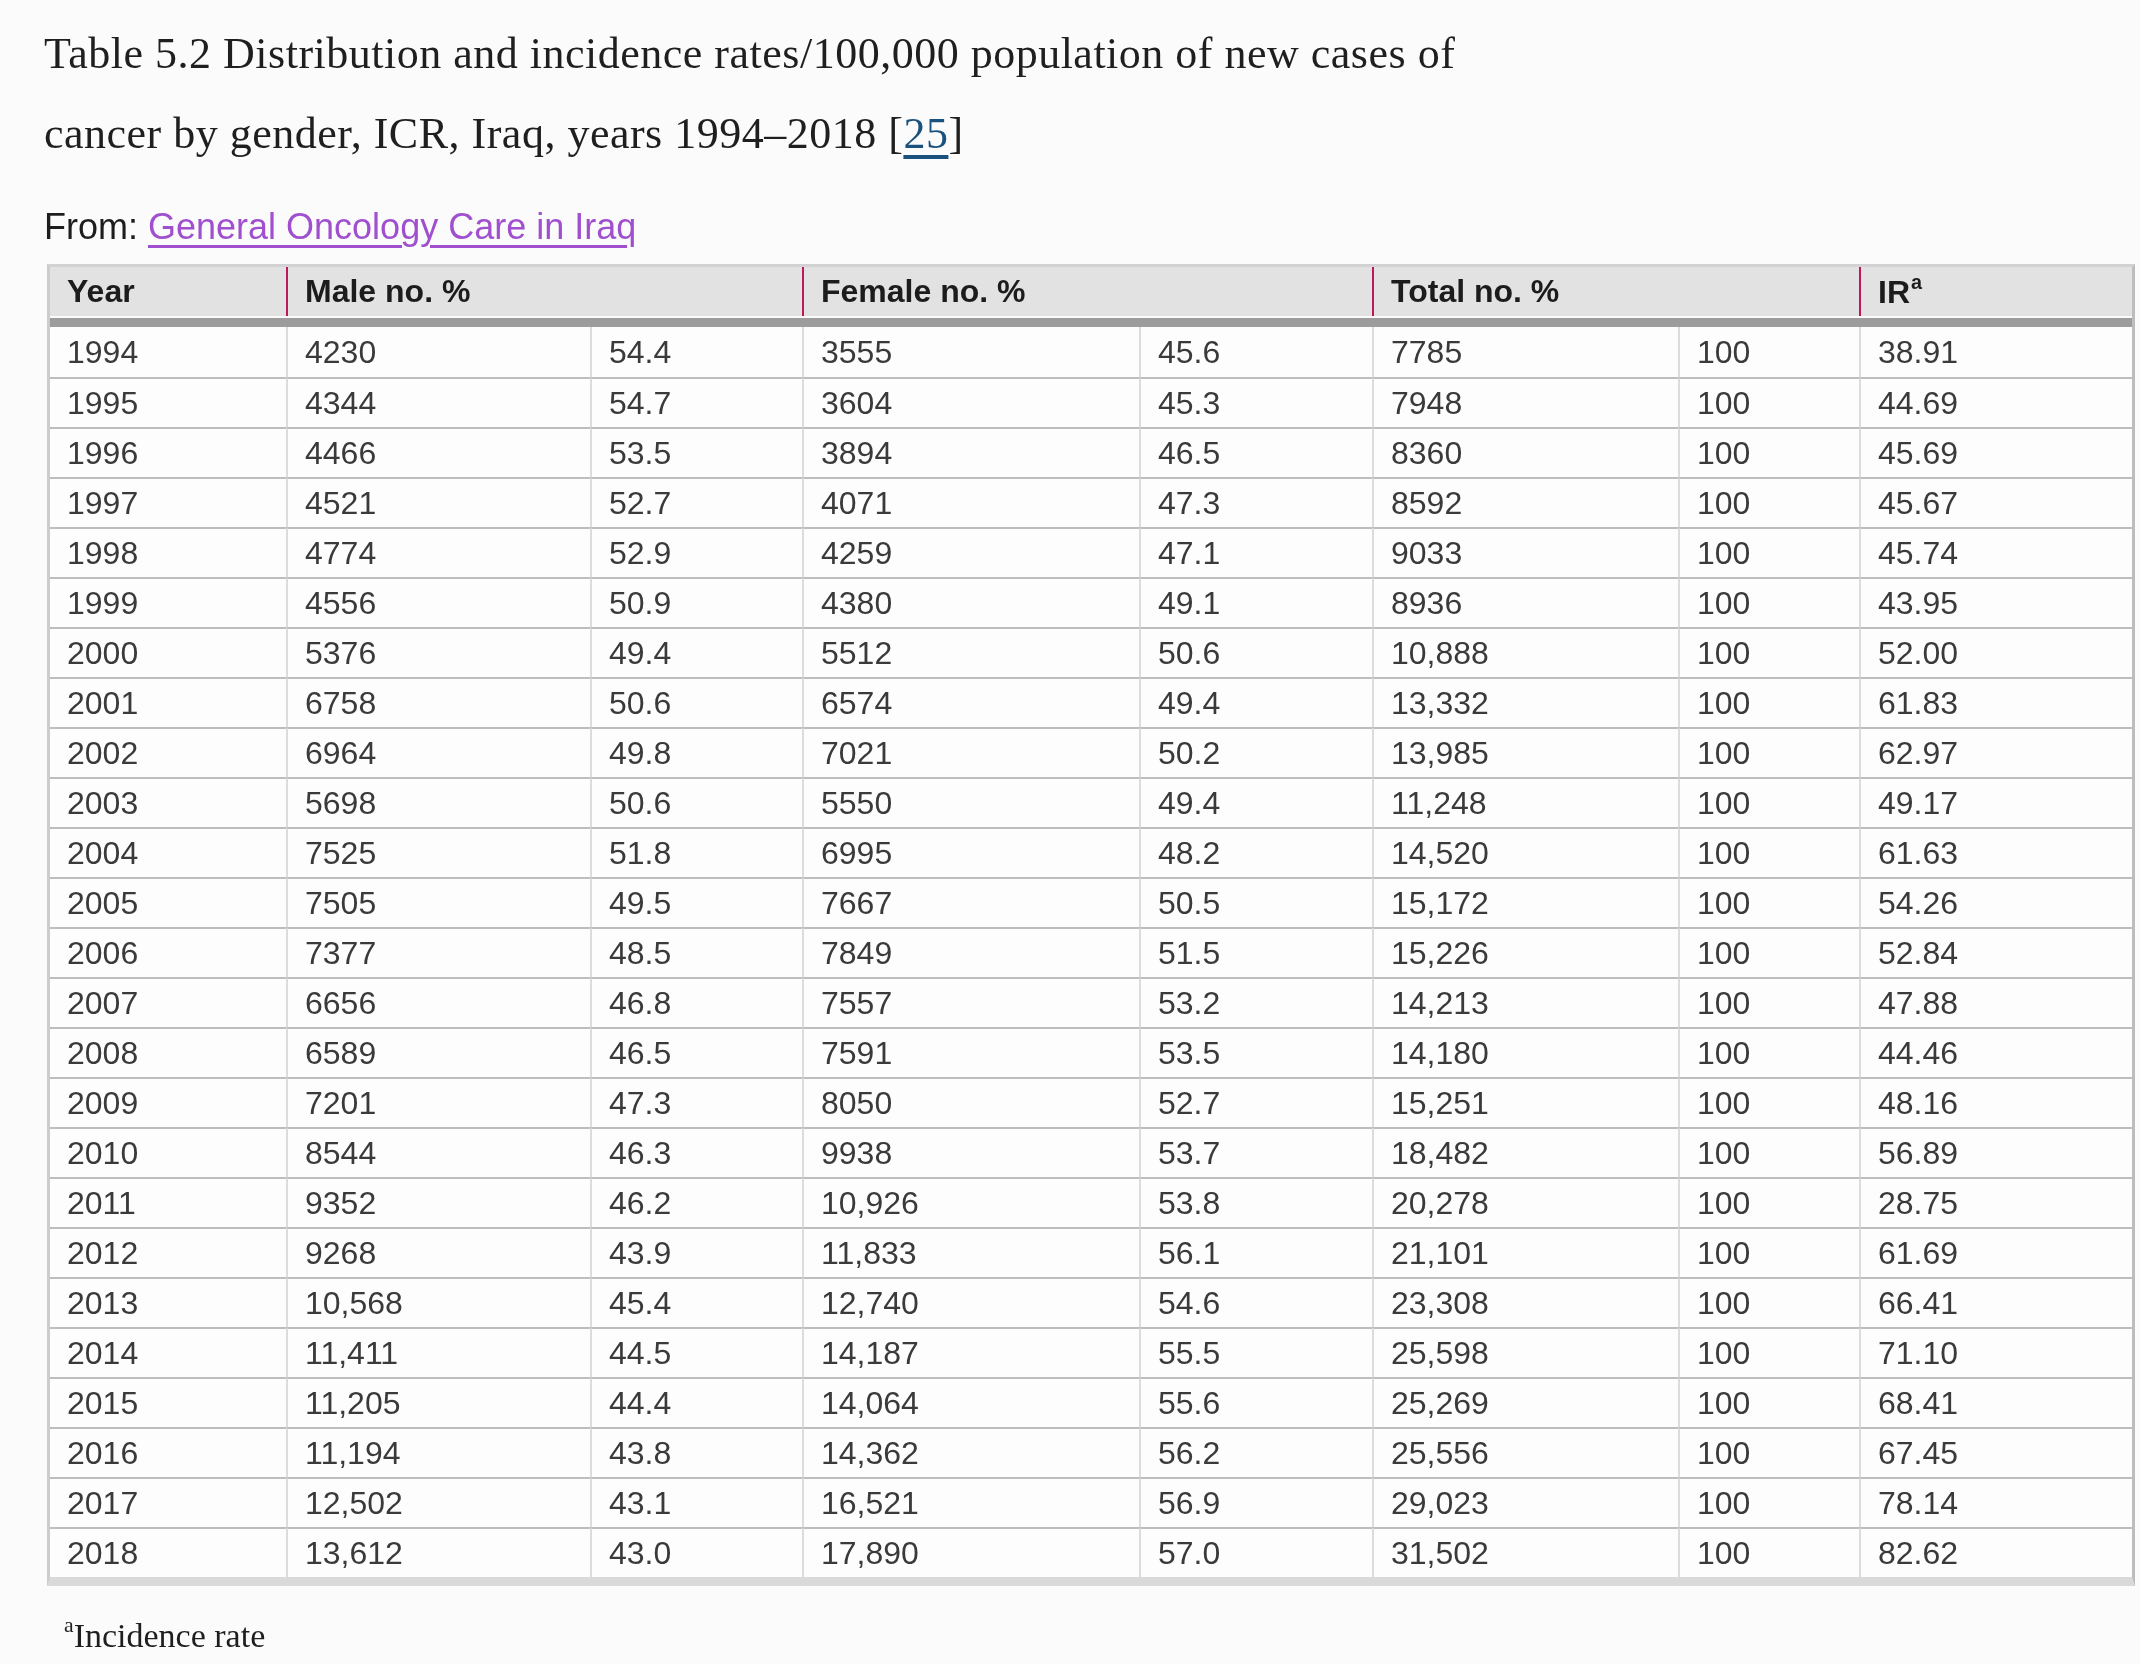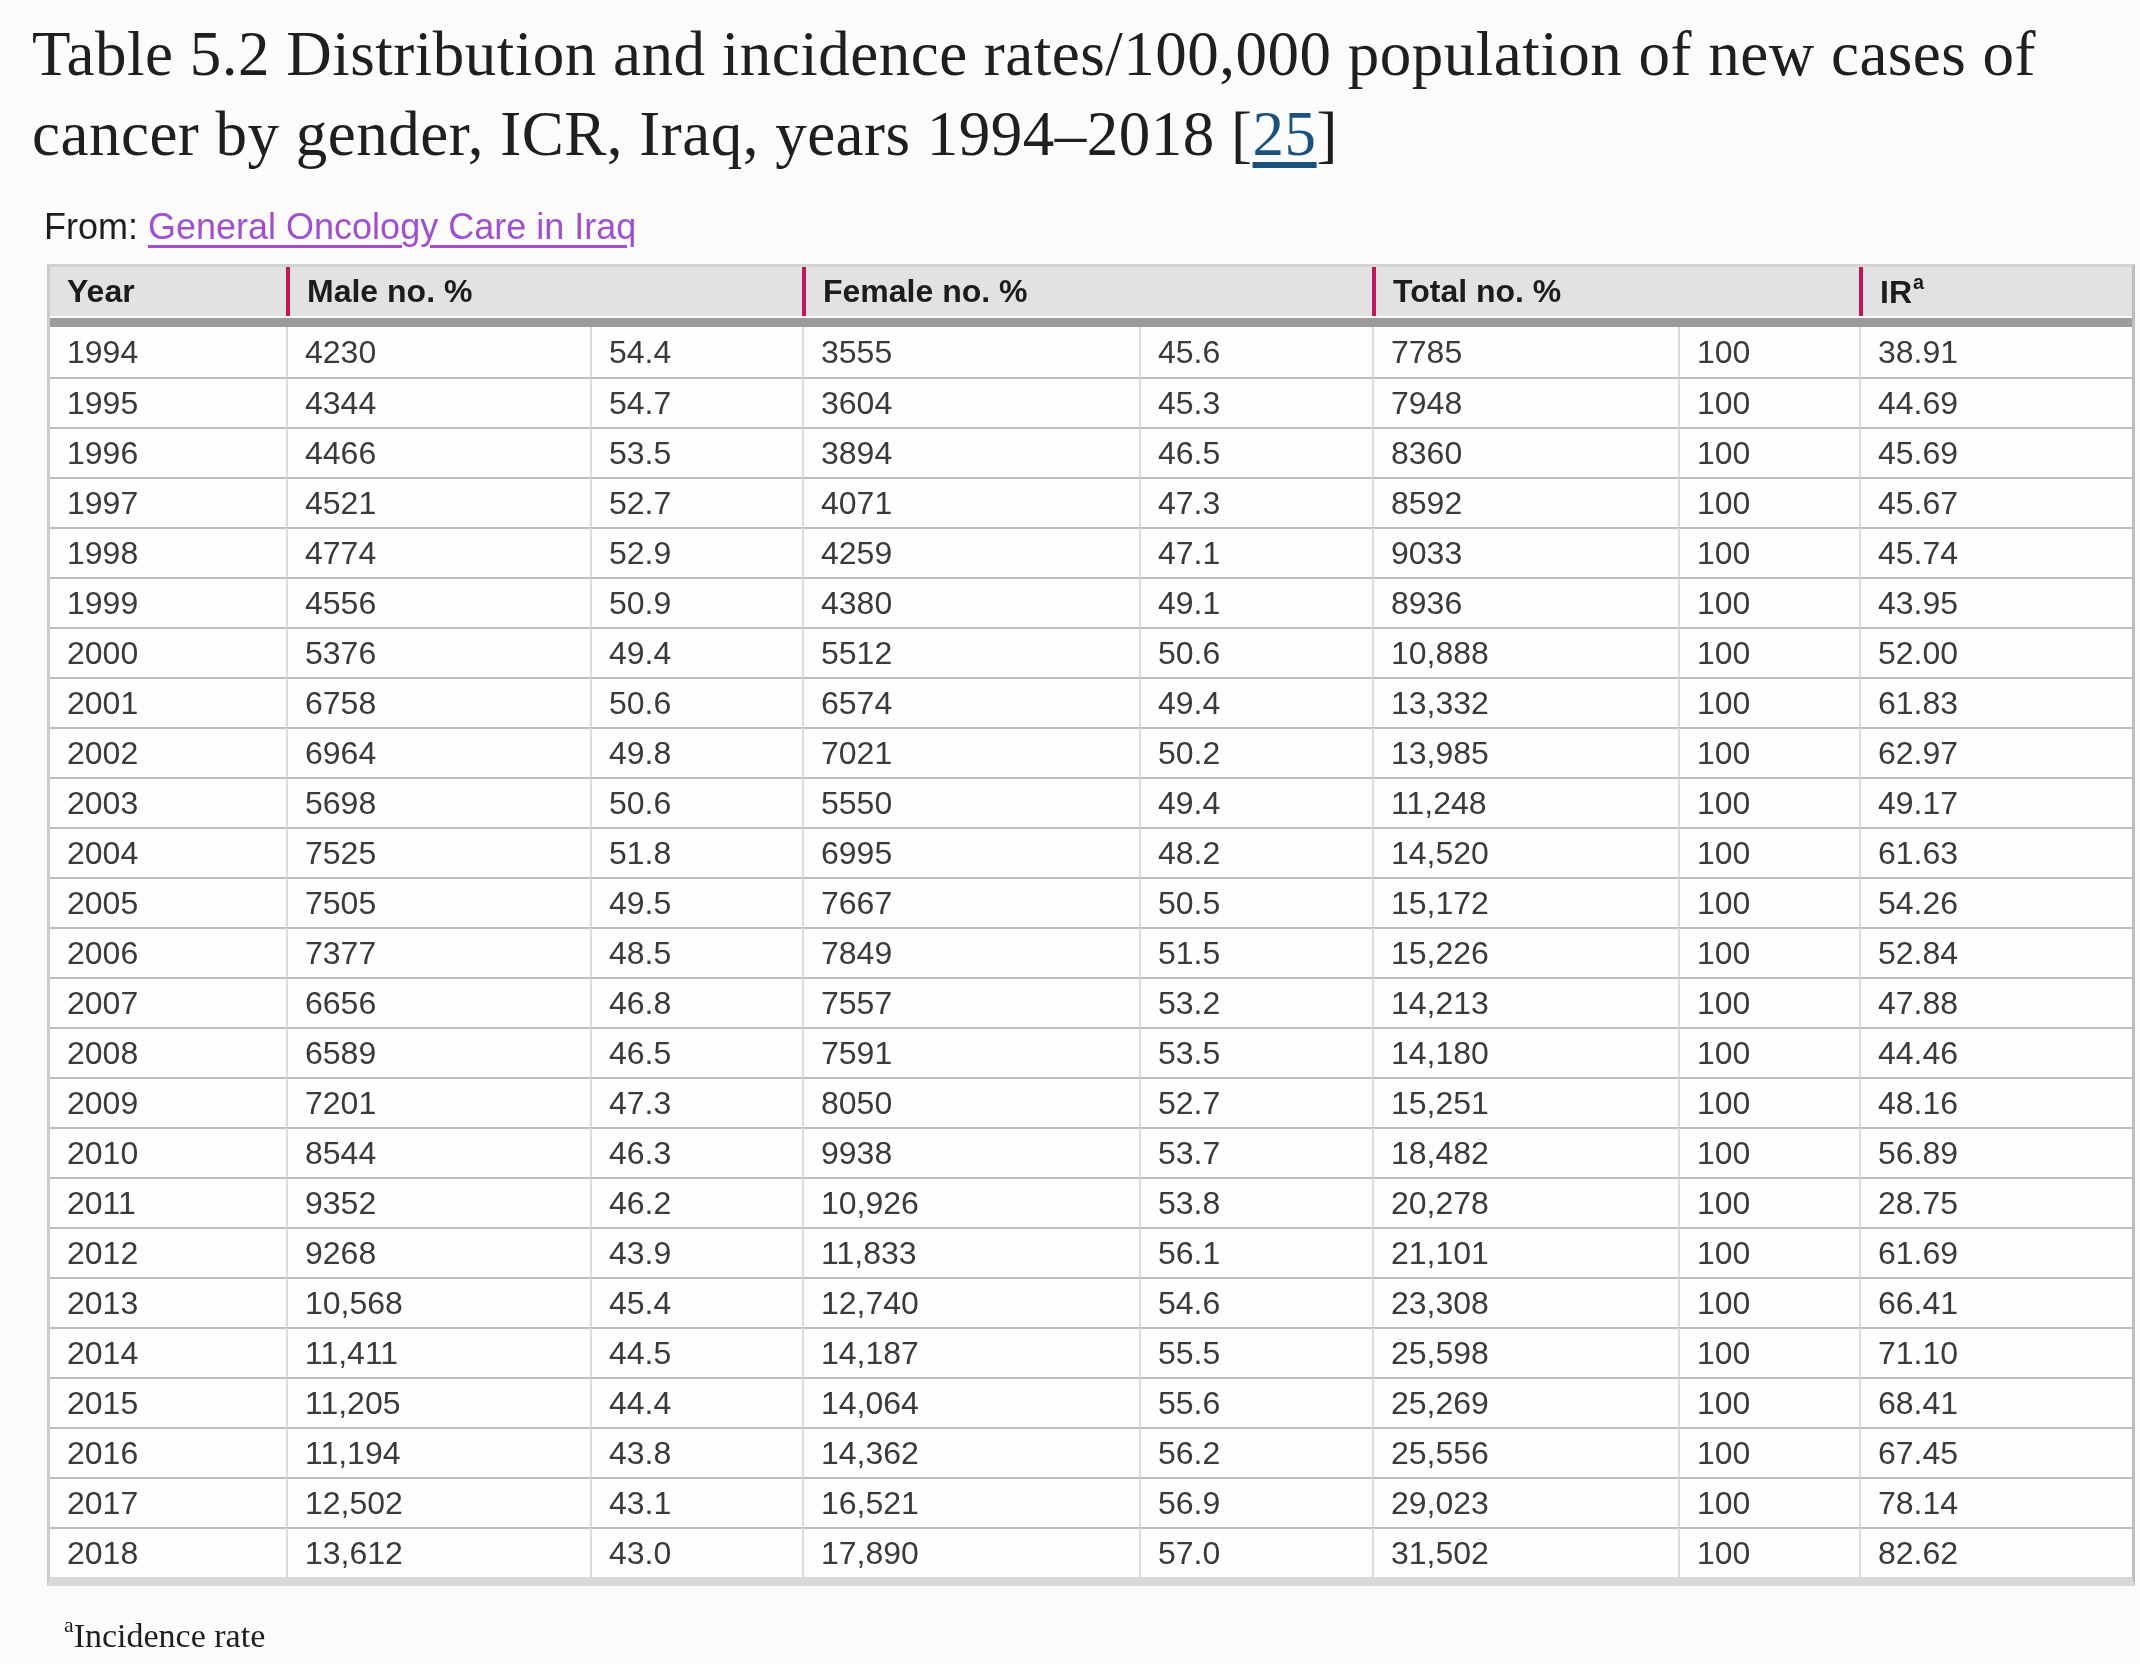--- a/index.html
+++ b/index.html
@@ -21,24 +21,24 @@
     width: 2140px; height: 1664px;
     background: var(--page-bg);
     overflow: hidden;
   }
   .page {
     width: 2140px; height: 1664px;
     position: relative;
   }
   .title {
     margin: 0;
-    padding: 14px 20px 0 32px;
+    padding: 14px 20px 0 44px;
     font-family: "Liberation Serif", "DejaVu Serif", serif;
     font-weight: 400;
-    font-size: 63px;
+    font-size: 44px;
     line-height: 80px;
     color: var(--title-color);
     letter-spacing: 0.5px;
   }
   .title a {
     color: var(--link-blue);
     text-decoration: underline;
     text-underline-offset: 7px;
     text-align: center;
   }
@@ -70,21 +70,21 @@
   thead th {
     background: var(--header-bg);
     color: var(--header-text);
     font-weight: 700;
     text-align: left;
     height: 49px;
     padding: 0 20px 0 17px;
     vertical-align: middle;
     white-space: nowrap;
   }
-  thead th + th { border-left: 4px solid #be185d; }
+  thead th + th { border-left: 2px solid #be185d; }
   thead th sup {
     font-size: 0.62em;
     position: relative;
     top: -2px;
     left: 1px;
   }
   tr.band td {
     height: 11px;
     padding: 0;
     background: var(--band-gray);

